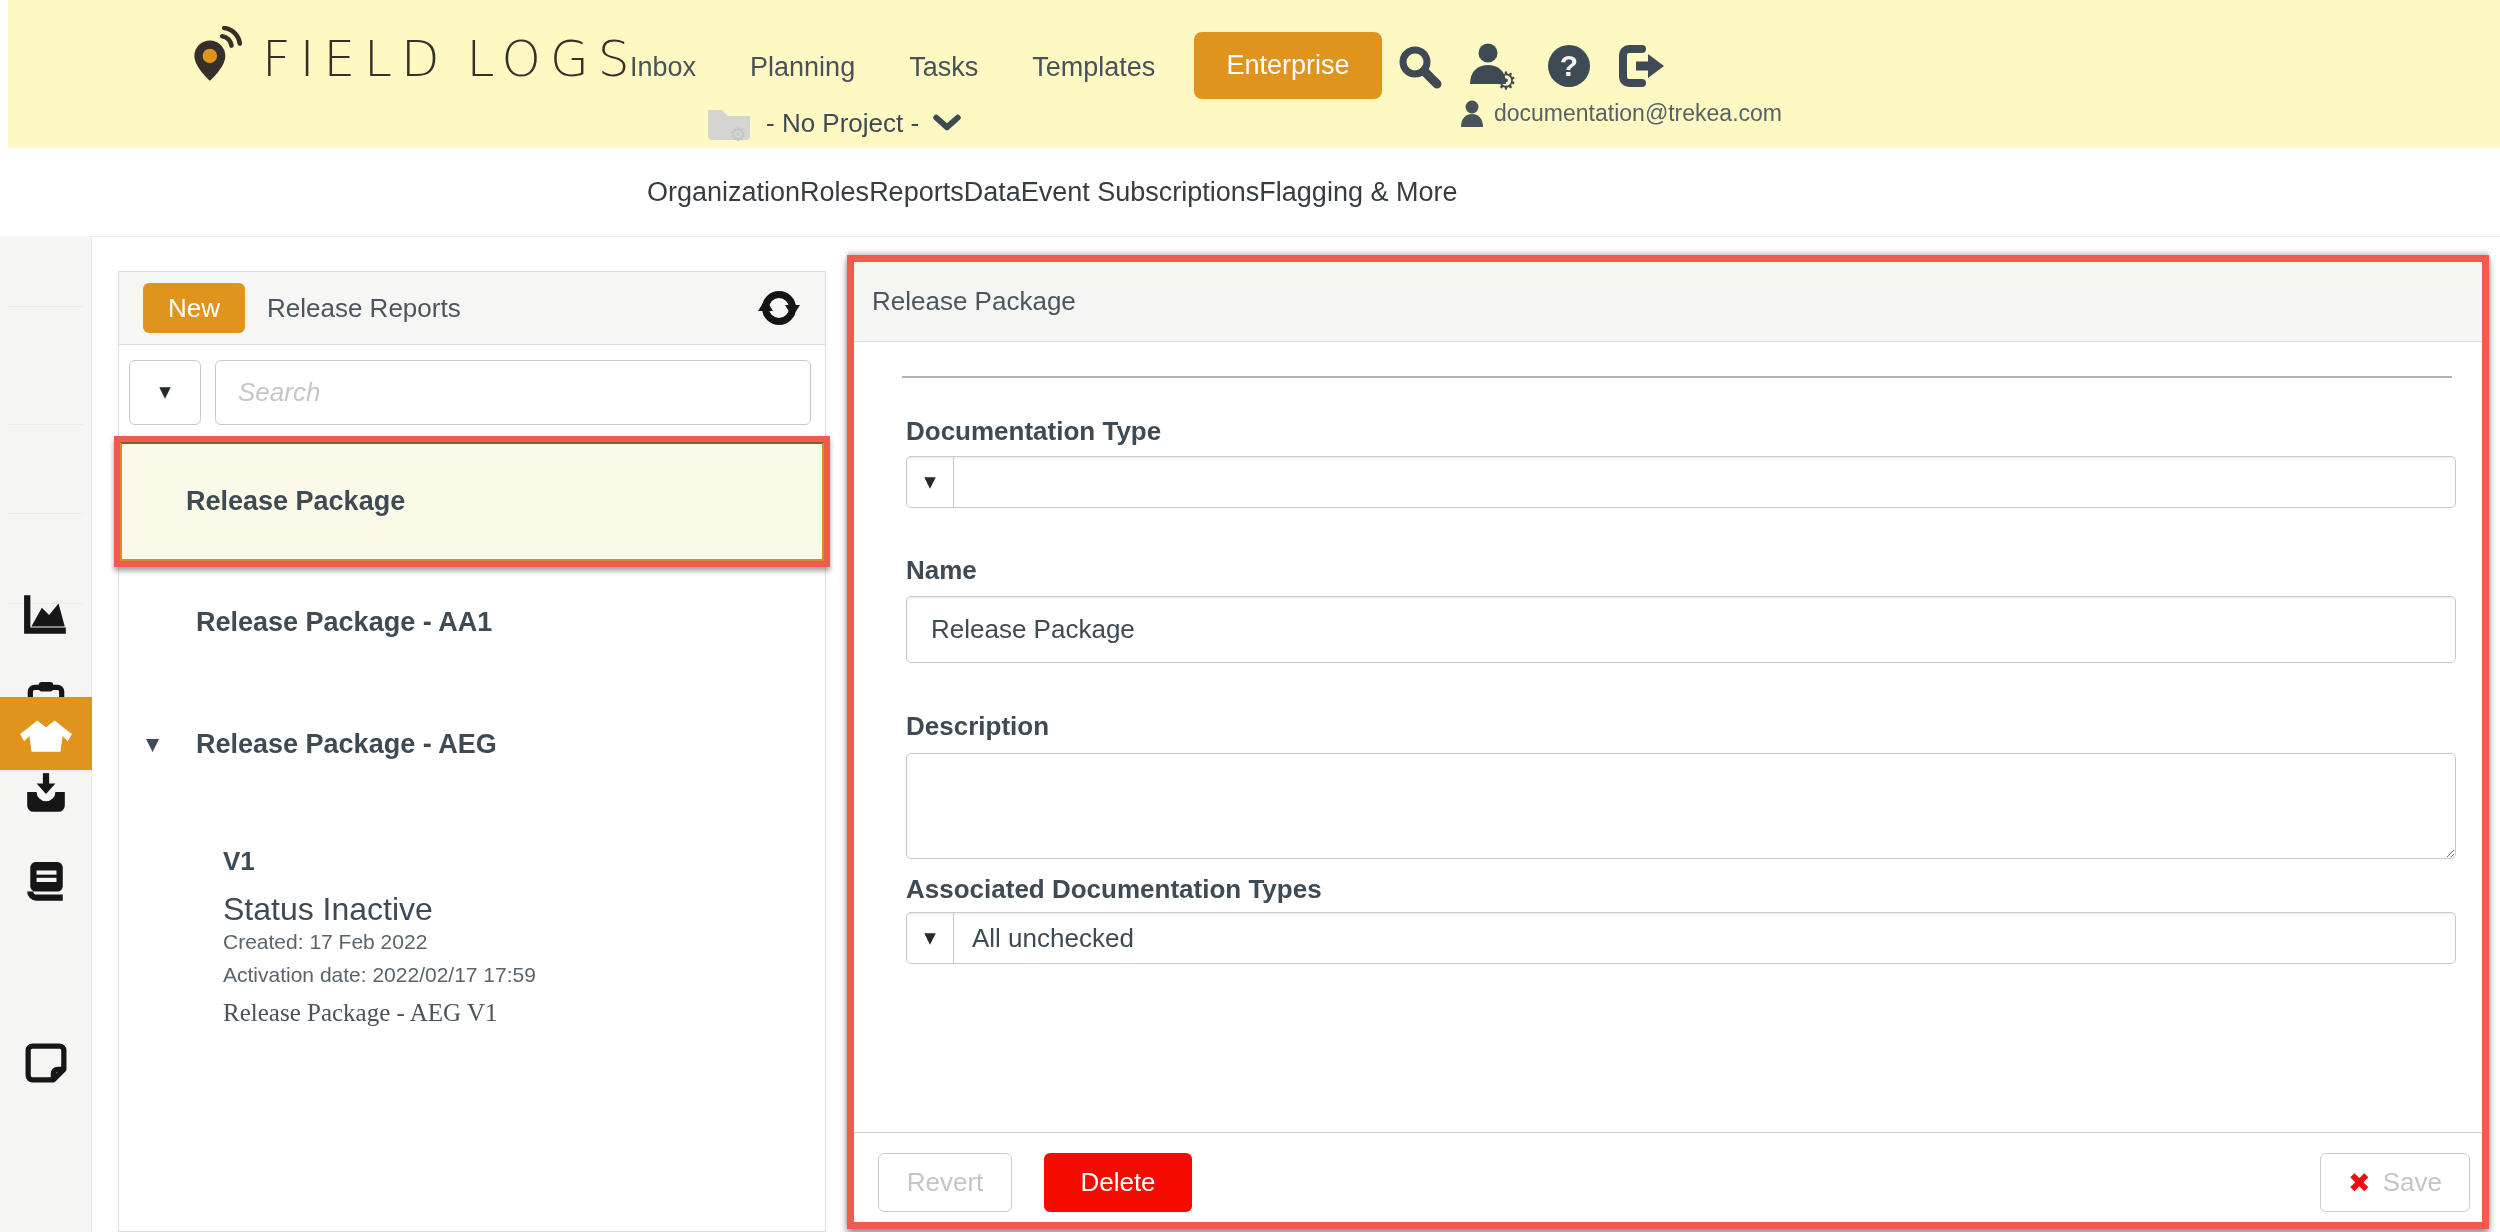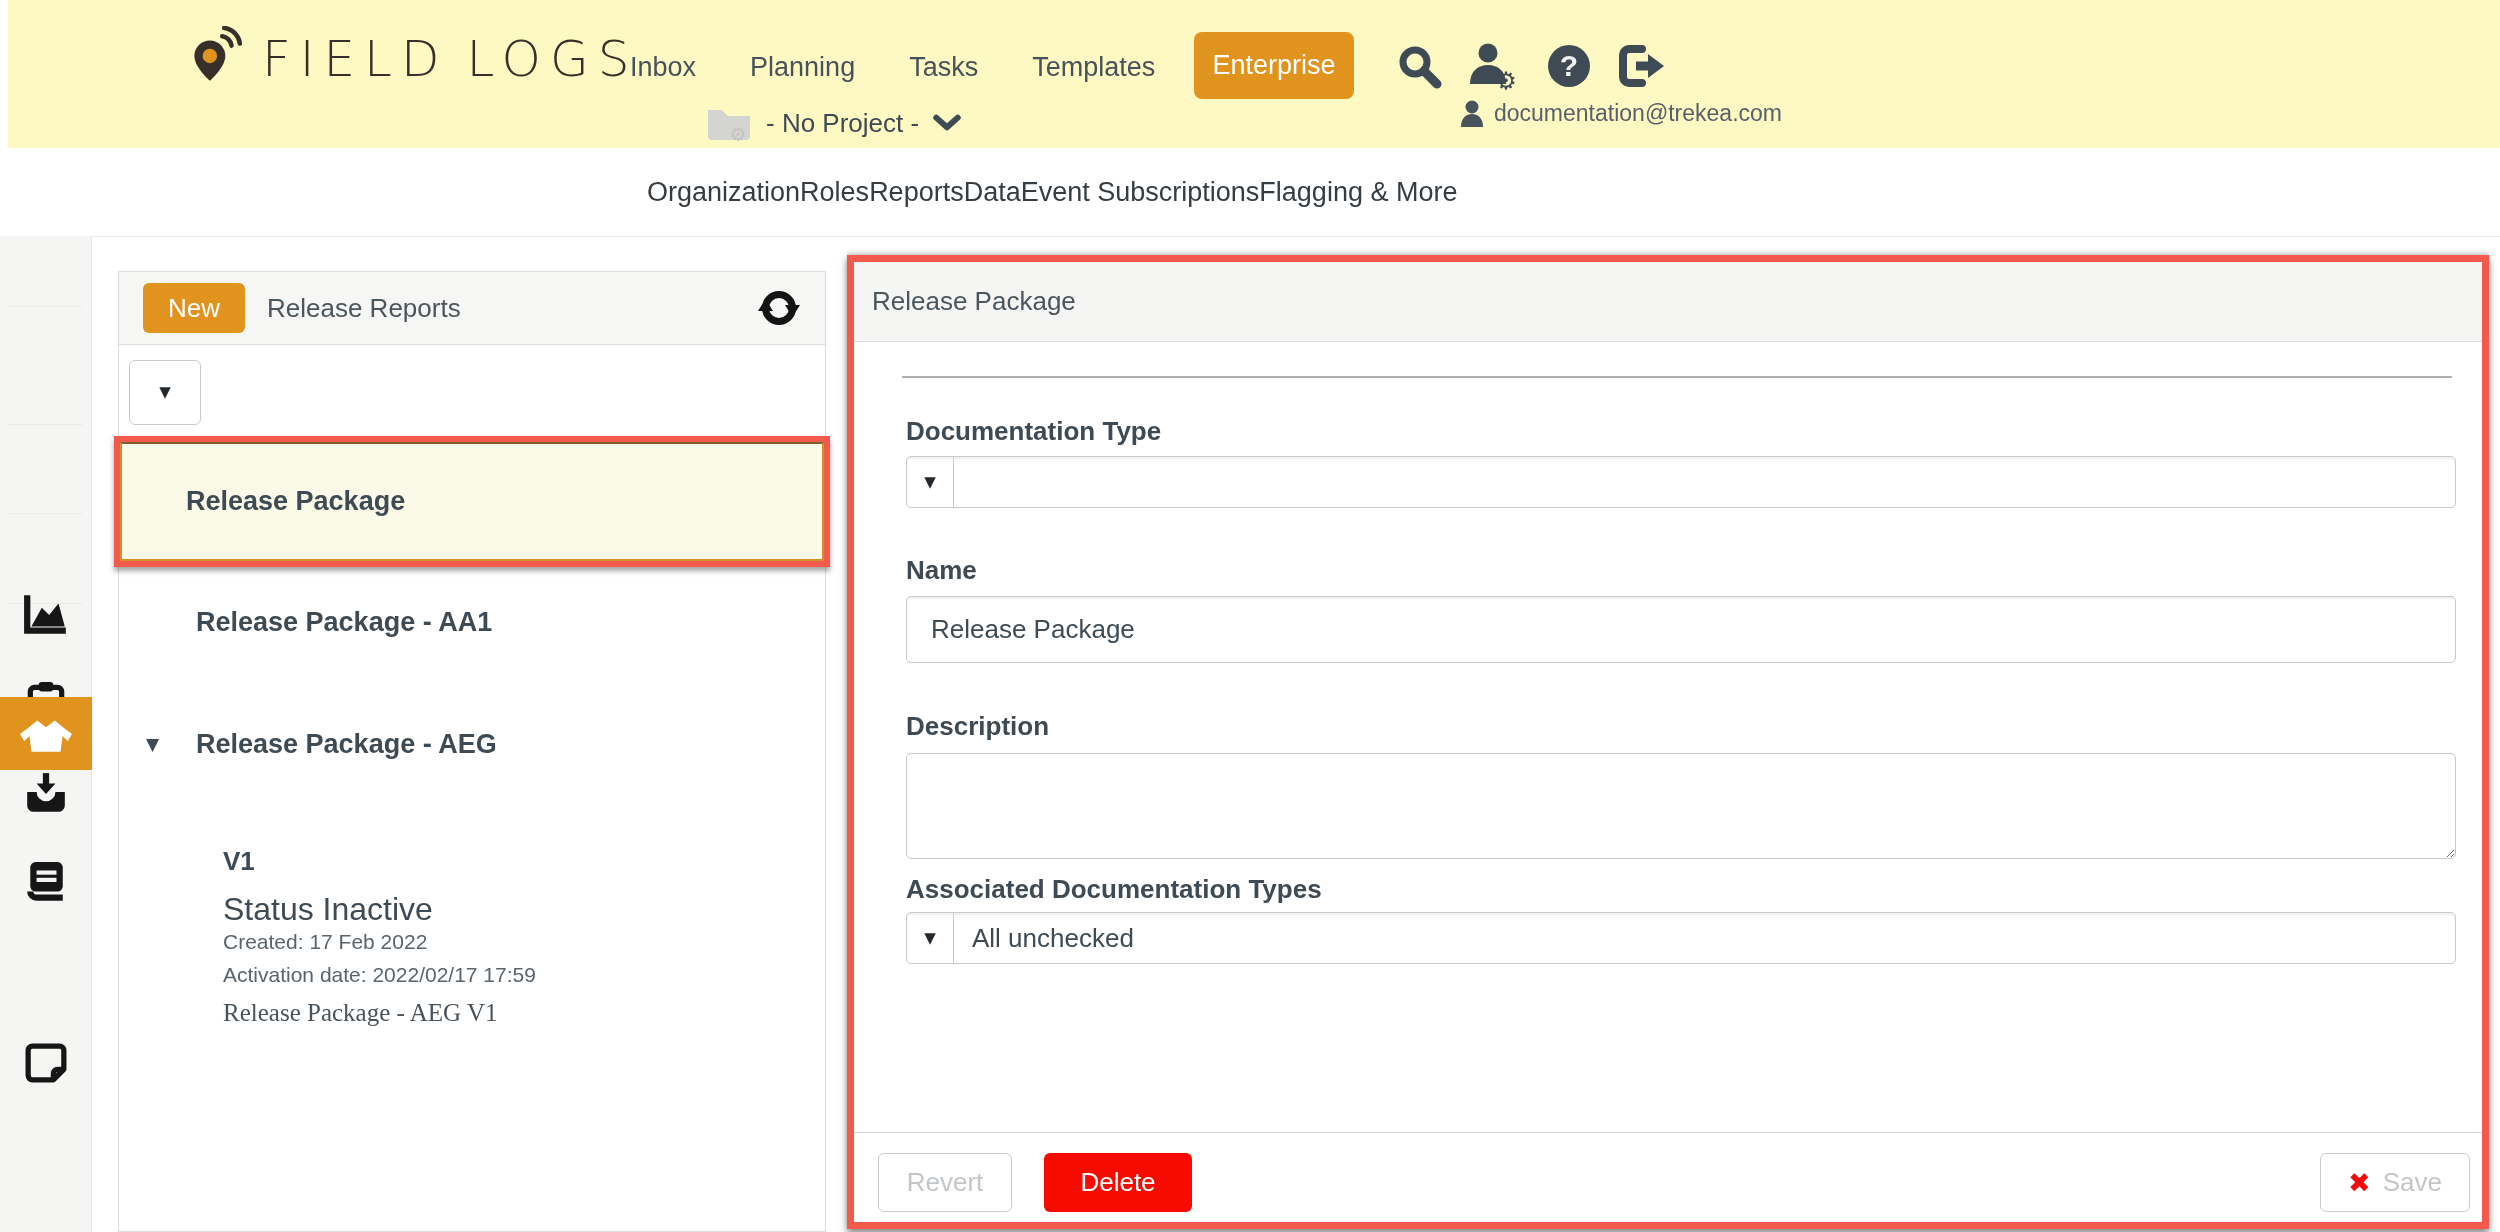--- a/index.html
+++ b/index.html
@@ -6,21 +6,21 @@
   .screen{position:relative;width:2500px;height:1232px;background:#ffffff;overflow:hidden;
           font-family:"Liberation Sans","DejaVu Sans",sans-serif;color:#3E4A54;}
 
   
   .topbar{position:absolute;left:8px;top:0;width:2500px;height:148px;background:#fef9c3;border-bottom:3px solid #0f172a;}
   .logo{position:absolute;left:180px;top:26px;display:flex;align-items:center;gap:20px;}
   .logo-text{font-family:"DejaVu Sans",sans-serif;font-weight:200;font-size:50px;letter-spacing:9px;color:#37302A;white-space:nowrap;}
   .logo-text .w1{margin-right:18px;}
   .main-nav{position:absolute;left:622px;top:36px;height:62px;display:flex;align-items:center;gap:54px;font-size:27px;color:#47525B;}
   .main-nav span{cursor:default;}
-  .enterprise-btn{position:absolute;left:1186px;top:32px;width:160px;height:67px;background:#E0931D;border:none;border-radius:8px;
+  .enterprise-btn{position:absolute;left:1186px;top:32px;width:188px;height:67px;background:#E0931D;border:none;border-radius:8px;
                   color:#fff;font-size:27px;display:flex;align-items:center;justify-content:center;}
   .top-icons{position:absolute;left:1388px;top:34px;height:64px;display:flex;align-items:center;gap:24px;}
   .project-selector{position:absolute;left:698px;top:104px;display:flex;align-items:center;gap:14px;font-size:26px;color:#3E4A54;}
   .user-row{position:absolute;left:1452px;top:100px;display:flex;align-items:center;gap:10px;font-size:23px;color:#57616A;}
 
   
   .subnav{position:absolute;left:0;top:148px;width:2500px;height:88px;background:#fff;border-bottom:1px solid #EAEAE8;}
   .subnav-tabs{position:absolute;left:647px;top:0;height:88px;display:flex;font-size:27px;color:#363D42;}
   .tab{display:flex;align-items:center;height:100%;position:relative;white-space:nowrap;}
   .tab.active::after{content:"";position:absolute;left:-26px;right:-26px;bottom:0;height:8px;background:#E0931D;}
@@ -246,20 +246,21 @@
             <polygon points="1,25 16,25 8.5,13" fill="#141414"></polygon>
           </svg>
         </span>
       </button>
     </div>
 
     <div class="lp-search-row">
       <button class="dd-btn">
         <span class="caret">▼</span>
       </button>
+      <input class="search-input" placeholder="Search" style="">
     </div>
 
     <div class="selected-item">
       <div class="selected-inner">
         <span>Release Package</span>
       </div>
     </div>
 
     <div class="lp-item" style="top:335px;">Release Package - AA1</div>
 

